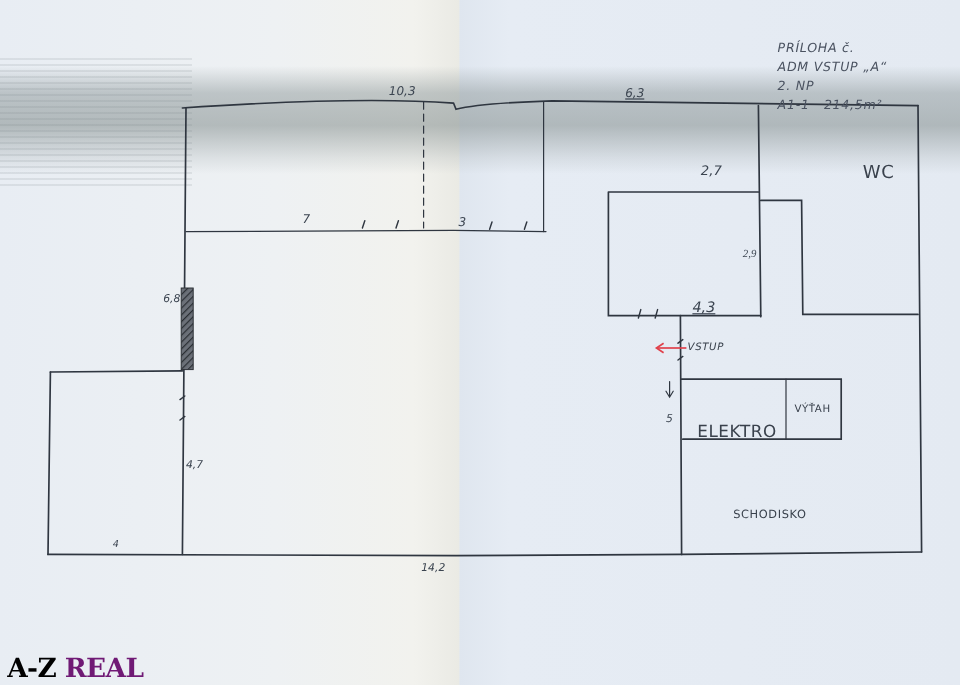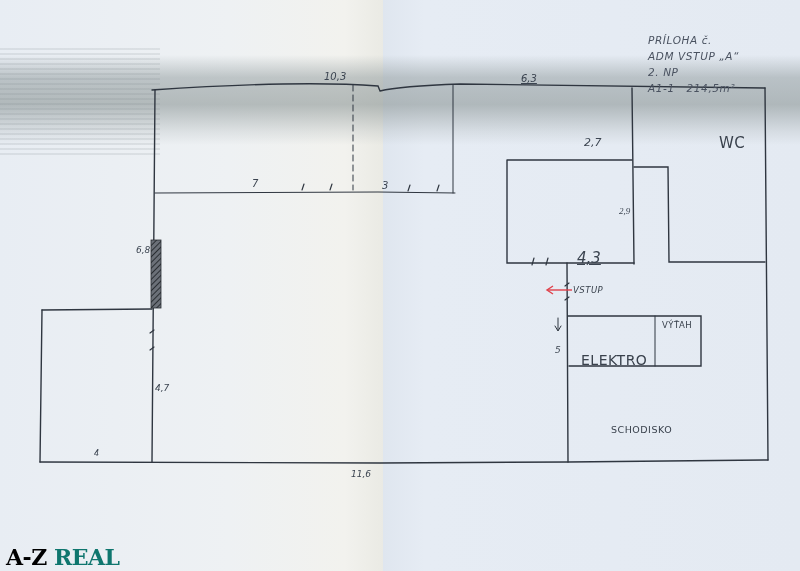--- a/index.html
+++ b/index.html
@@ -17,21 +17,21 @@
   .hand { position:absolute; font-family:"DejaVu Sans", sans-serif; font-style:italic;
           color:#3b4450; font-size:10px; white-space:nowrap; }
   .label { position:absolute; font-family:"DejaVu Sans", sans-serif; color:#39414c;
            font-size:10px; letter-spacing:0.5px; white-space:nowrap; }
   .header-note { position:absolute; left:648px; top:8px; font-family:"DejaVu Sans", sans-serif;
     font-style:italic; color:#4a5260; font-size:10.5px; line-height:16px; letter-spacing:0.6px;margin-top:24px; }
   .header-note div { white-space:nowrap; }
   .logo { position:absolute; left:6px; top:544px; font-family:"DejaVu Serif", serif;
           font-weight:bold; font-size:22px; letter-spacing:-0.5px; }
   .logo .az { color:#000000; }
-  .logo .real { color:#0f766e; }
+  .logo .real { color:#701a75; }
 </style>
 </head>
 <body>
 
 <div class="paper-left"></div>
 <div class="paper-right"></div>
 <div class="smudge"></div>
 <div class="smudge-l"></div>
 
 <svg class="plan" width="800" height="571" viewBox="0 0 800 571">
@@ -93,28 +93,28 @@
   </div>
 </div>
 
 <span class="hand" style="left:306px;top:71px;margin-left:18px;">10,3</span>
 <span class="hand" style="left:521px;top:73px;text-decoration:underline;">6,3</span>
 <span class="hand" style="left:252px;top:178px;">7</span>
 <span class="hand" style="left:382px;top:180px;">3</span>
 <span class="hand" style="left:136px;top:245px;font-size:9px;">6,8</span>
 <span class="hand" style="left:155px;top:383px;font-size:9px;">4,7</span>
 <span class="hand" style="left:94px;top:449px;font-size:8px;">4</span>
-<span class="hand" style="left:351px;top:469px;font-size:9px;">11,6</span>
+<span class="hand" style="left:351px;top:469px;font-size:9px;">14,2</span>
 <span class="hand" style="left:584px;top:136px;font-size:11px;">2,7</span>
 <span class="hand" style="left:619px;top:206px;font-size:9px;font-family:Liberation Serif, serif;">2,9</span>
-<span class="hand" style="left:577px;top:249px;font-size:15px;text-decoration:underline;">4,3</span>
+<span class="hand" style="left:577px;top:249px;font-size:12px;text-decoration:underline;">4,3</span>
 <span class="hand" style="left:555px;top:345px;font-size:9px;">5</span>
 
 <span class="label" style="left:719px;top:104px;font-size:15px;margin-top:30px;">WC</span>
 <span class="label" style="left:573px;top:285px;font-size:8.5px;font-style:italic;text-align:center;">VSTUP</span>
 <span class="label" style="left:581px;top:352px;font-size:14px;">ELEKTRO</span>
-<span class="label" style="left:662px;top:320px;font-size:8.5px;">VÝŤAH</span>
+<span class="label" style="left:662px;top:336px;font-size:8.5px;">VÝŤAH</span>
 <span class="label" style="left:611px;top:424px;font-size:9.5px;">SCHODISKO</span>
 
 <div class="logo">
   <span class="az">A-Z</span>
   <span class="real">REAL</span>
 </div>
 
 </body></html>

